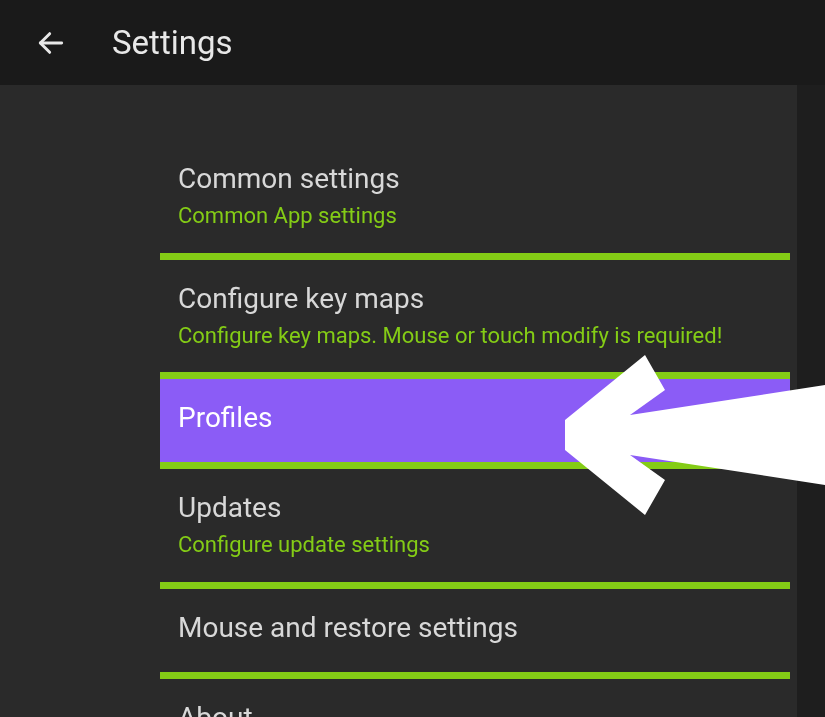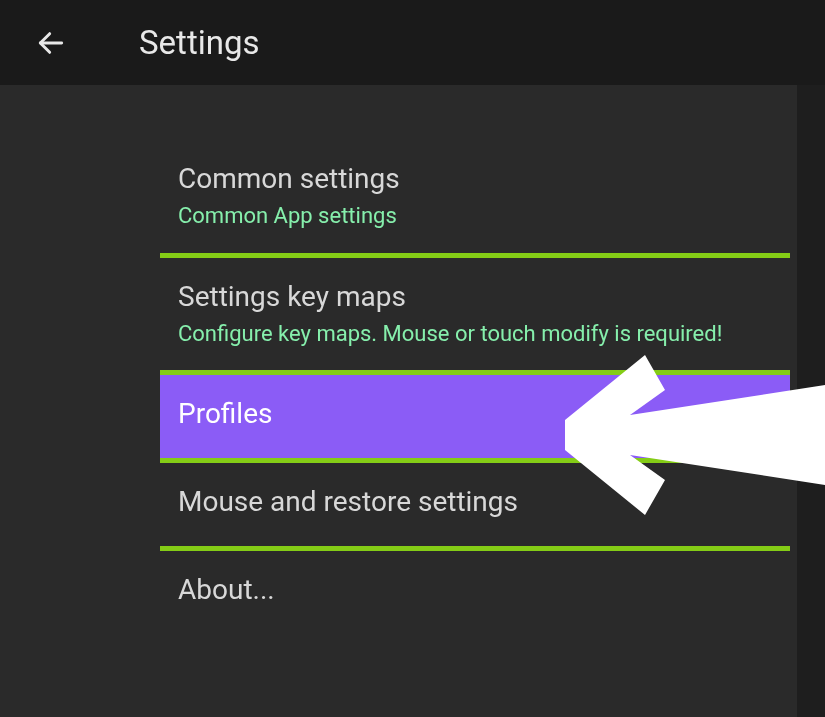--- a/index.html
+++ b/index.html
@@ -14,21 +14,21 @@
       font-family: Roboto, Arial, sans-serif;
       overflow: hidden;
       position: relative;
     }
     .header {
       height: 85px;
       background: #1a1a1a;
       display: flex;
       align-items: center;
       padding-left: 35px;
-      gap: 72px;
+      gap: 45px;
     }
     .back-icon {
       color: #e8e8e8;
       display: flex;
       align-items: center;
       justify-content: center;
       cursor: pointer;
     }
     .back-icon svg {
       width: 32px;
@@ -39,38 +39,38 @@
       font-size: 33px;
       font-weight: 400;
     }
     .content {
       padding-top: 55px;
       padding-left: 160px;
       padding-right: 35px;
     }
     .list-item {
       padding: 22px 18px;
-      border-bottom: 5px solid #84cc16;
+      border-bottom: 7px solid #84cc16;
       cursor: pointer;
     }
     .list-item.selected {
       background: #8b5cf6;
     }
     .list-item.selected .item-title,
     .list-item.selected .item-subtitle {
       color: #fff;
     }
     .item-title {
       color: #d8d8d8;
       font-size: 28px;
       font-weight: 400;
       margin-bottom: 6px;
     }
     .item-subtitle {
-      color: #86efac;
+      color: #84cc16;
       font-size: 22px;
       font-weight: 400;
       line-height: 1.35;
     }
     .scrollbar-track {
       position: absolute;
       right: 0;
       top: 85px;
       width: 28px;
       height: 632px;
@@ -101,28 +101,32 @@
 <div class="scrollbar-track"></div>
 
 <div class="content">
 
   <div class="list-item">
     <div class="item-title">Common settings</div>
     <div class="item-subtitle">Common App settings</div>
   </div>
 
   <div class="list-item">
-    <div class="item-title">Settings key maps</div>
+    <div class="item-title">Configure key maps</div>
     <div class="item-subtitle">Configure key maps. Mouse or touch modify is required!</div>
   </div>
 
   <div class="list-item selected">
     <div class="item-title">Profiles</div>
   </div>
 
+  <div class="list-item">
+    <div class="item-title">Updates</div>
+    <div class="item-subtitle">Configure update settings</div>
+  </div>
 
   <div class="list-item">
     <div class="item-title">Mouse and restore settings</div>
   </div>
 
   <div class="list-item" style="border-bottom:none;">
     <div class="item-title">About...</div>
   </div>
 
 </div>

